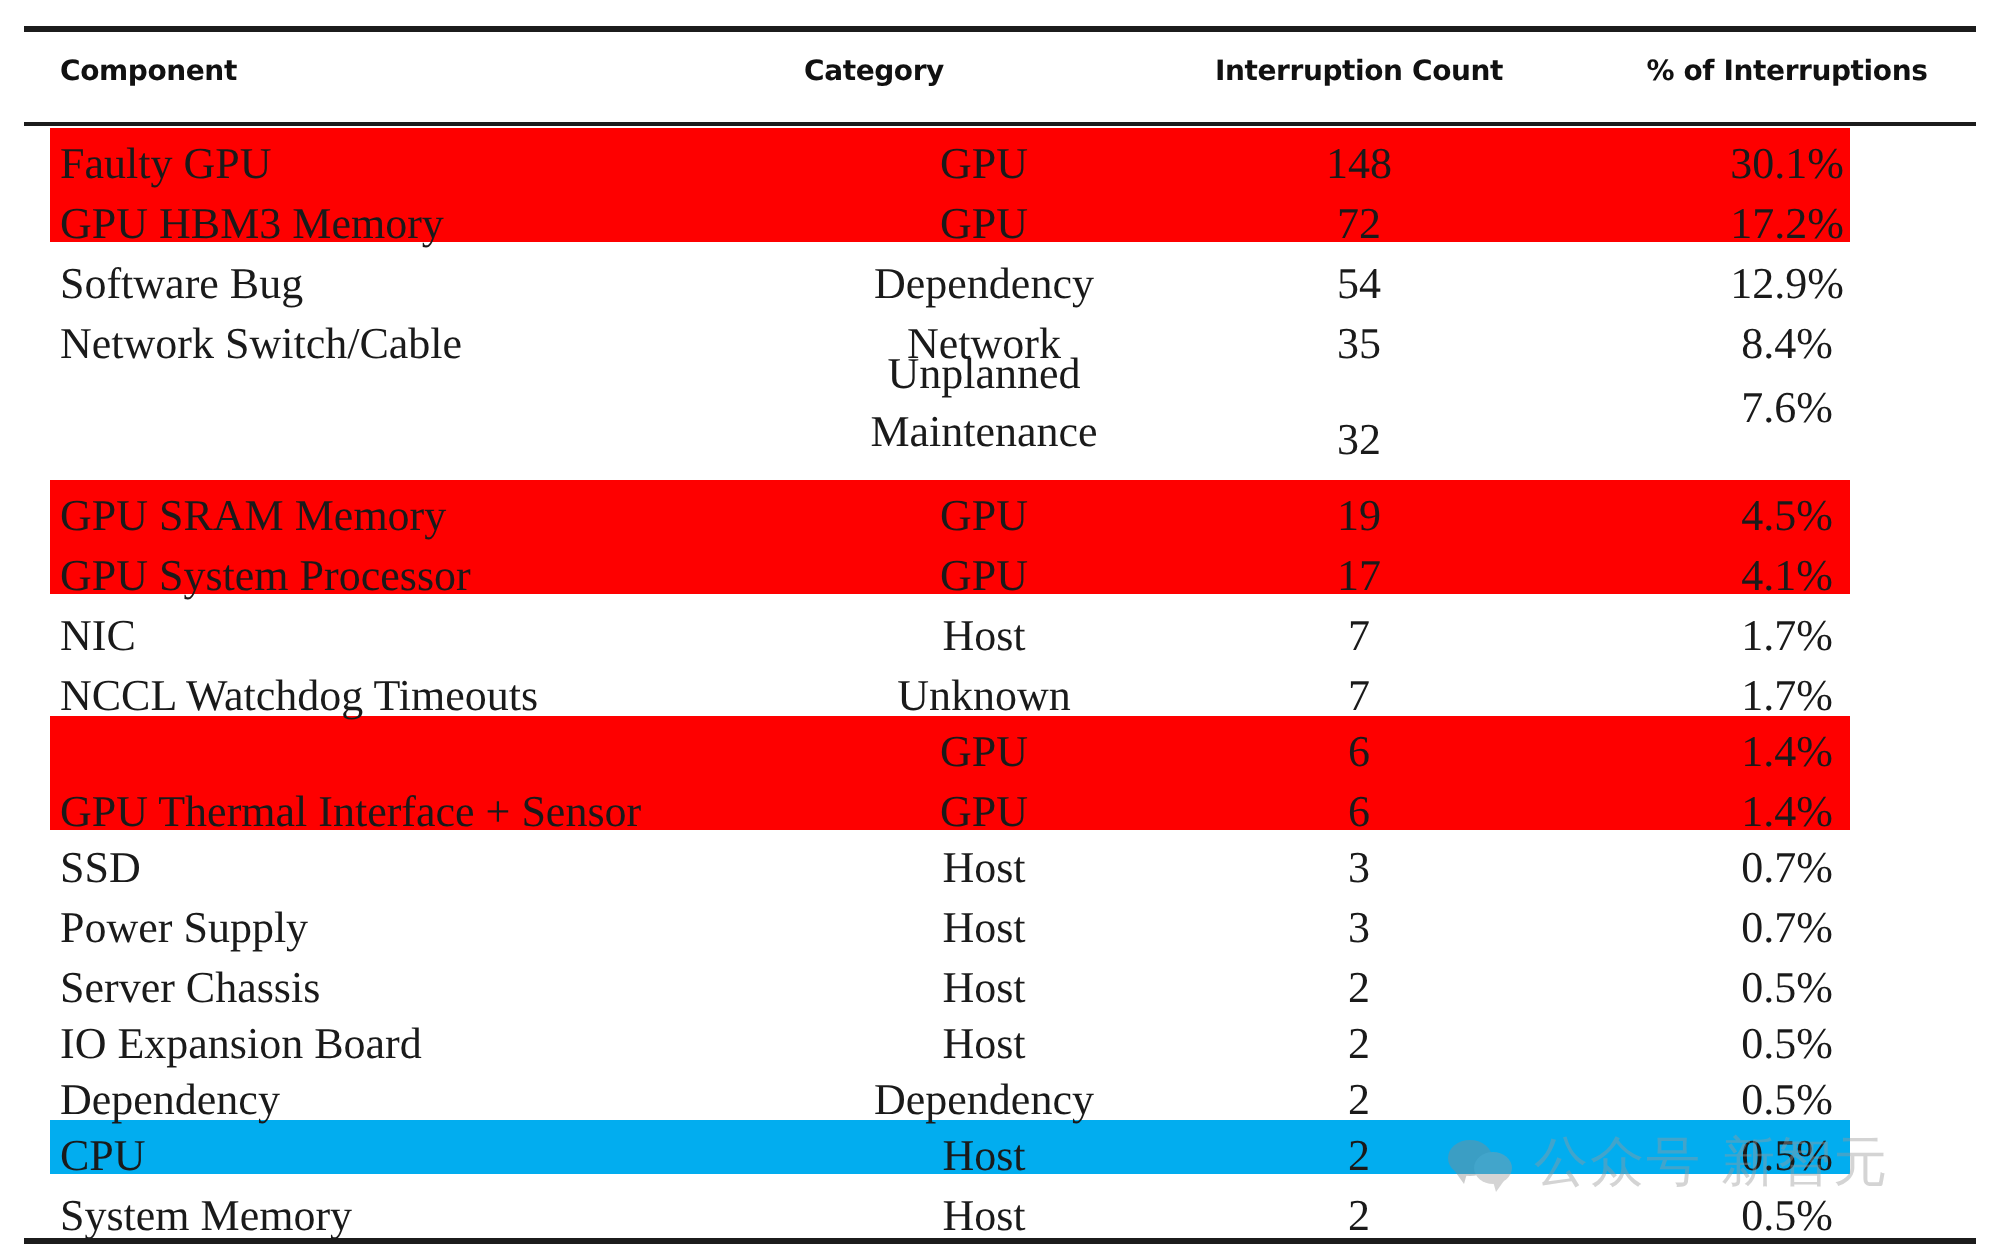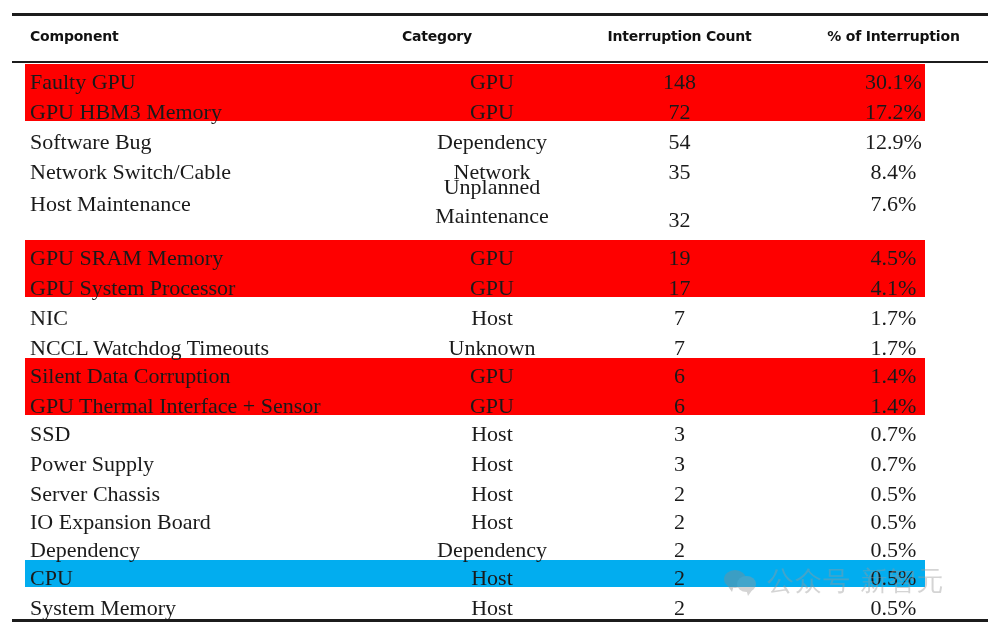--- a/index.html
+++ b/index.html
@@ -148,21 +148,21 @@
 <div id="table-root">
 
   <div class="rule rule-top"></div>
   <div class="rule rule-mid"></div>
   <div class="rule rule-bottom"></div>
 
   <div class="header-row">
     <div class="cell h-component">Component</div>
     <div class="cell h-category">Category</div>
     <div class="cell h-count">Interruption Count</div>
-    <div class="cell h-percent">% of Interruption</div>
+    <div class="cell h-percent">% of Interruptions</div>
   </div>
 
   <div id="bands">
       <div class="band band-red" style="top: 64px; height: 57px;"></div>
       <div class="band band-red" style="top: 240px; height: 57px;"></div>
       <div class="band band-red" style="top: 358px; height: 57px;"></div>
       <div class="band band-blue" style="top: 560px; height: 27px;"></div>
     </div>
   <div id="rows">
       <div class="row" style="top: 68px; height: 30px;">
@@ -183,21 +183,20 @@
         <div class="c c-count" style="top: 3px;">54</div>
         <div class="c c-percent" style="top: 3px;">12.9%</div>
       </div>
       <div class="row" style="top: 158px; height: 30px;">
         <div class="c c-component" style="top: 3px;">Network Switch/Cable</div>
         <div class="c c-category" style="top: 3px;">Network</div>
         <div class="c c-count" style="top: 3px;">35</div>
         <div class="c c-percent" style="top: 3px;">8.4%</div>
       </div>
       <div class="row" style="top: 190px; height: 30px;">
-        <div class="c c-component" style="top: 3px;">Host Maintenance</div>
         <div class="c c-category two-line" style="top: -18px;">Unplanned Maintenance</div>
         <div class="c c-count" style="top: 19px;">32</div>
         <div class="c c-percent" style="top: 3px;">7.6%</div>
       </div>
       <div class="row" style="top: 244px; height: 30px;">
         <div class="c c-component" style="top: 3px;">GPU SRAM Memory</div>
         <div class="c c-category" style="top: 3px;">GPU</div>
         <div class="c c-count" style="top: 3px;">19</div>
         <div class="c c-percent" style="top: 3px;">4.5%</div>
       </div>
@@ -213,21 +212,20 @@
         <div class="c c-count" style="top: 3px;">7</div>
         <div class="c c-percent" style="top: 3px;">1.7%</div>
       </div>
       <div class="row" style="top: 334px; height: 30px;">
         <div class="c c-category" style="top: 3px;">Unknown</div>
         <div class="c c-component" style="top: 3px;">NCCL Watchdog Timeouts</div>
         <div class="c c-count" style="top: 3px;">7</div>
         <div class="c c-percent" style="top: 3px;">1.7%</div>
       </div>
       <div class="row" style="top: 362px; height: 30px;">
-        <div class="c c-component" style="top: 3px;">Silent Data Corruption</div>
         <div class="c c-category" style="top: 3px;">GPU</div>
         <div class="c c-count" style="top: 3px;">6</div>
         <div class="c c-percent" style="top: 3px;">1.4%</div>
       </div>
       <div class="row" style="top: 392px; height: 30px;">
         <div class="c c-component" style="top: 3px;">GPU Thermal Interface + Sensor</div>
         <div class="c c-category" style="top: 3px;">GPU</div>
         <div class="c c-count" style="top: 3px;">6</div>
         <div class="c c-percent" style="top: 3px;">1.4%</div>
       </div>

